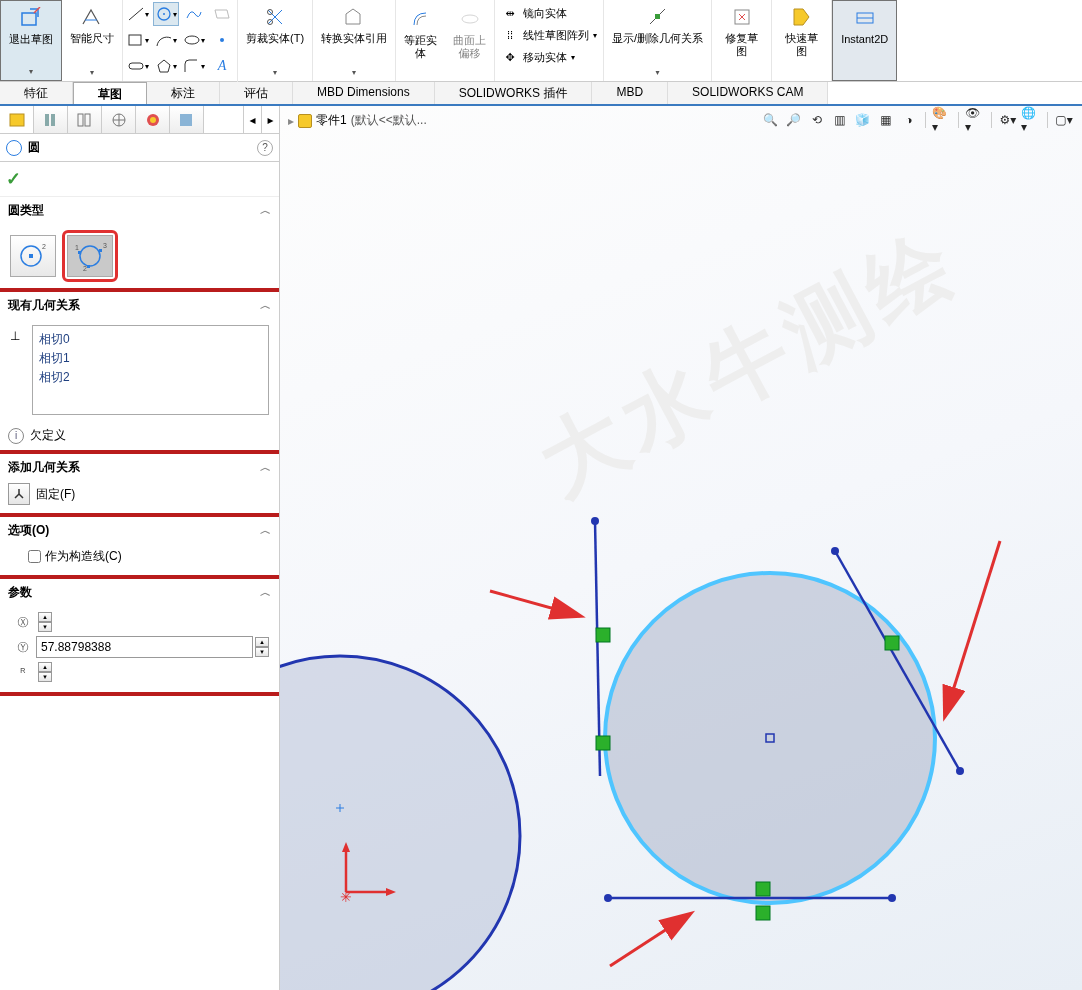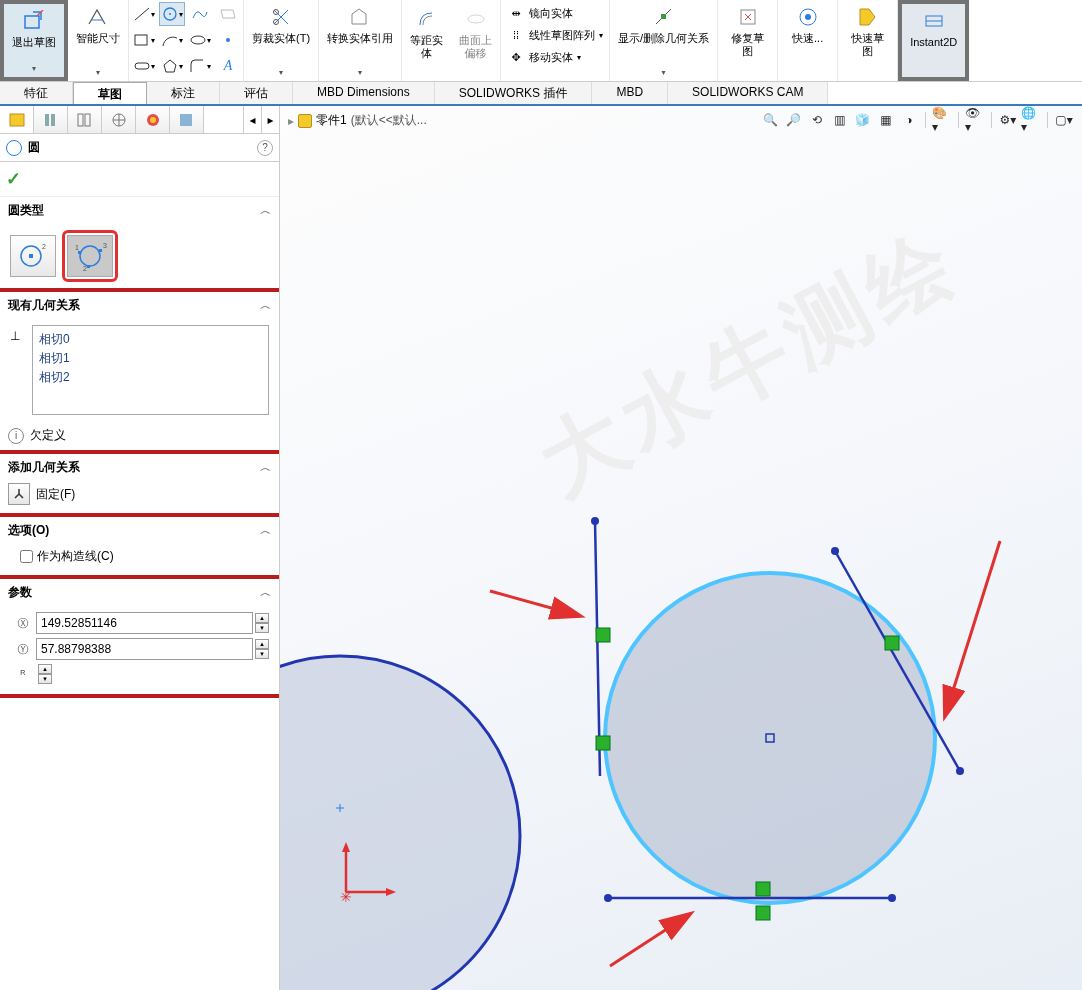--- a/index.html
+++ b/index.html
@@ -1,21 +1,21 @@
 <!DOCTYPE html>
 <html><head>
 <meta charset="utf-8">
 <style>
 * { box-sizing: border-box; margin: 0; padding: 0; font-family: "Microsoft YaHei", Arial, sans-serif; }
 body { width: 1082px; height: 990px; background: #fff; overflow: hidden; font-size: 12px; }
 
 
 .ribbon { display: flex; height: 82px; border-bottom: 1px solid #ccc; background: #fff; }
 .ribbon-btn { display: flex; flex-direction: column; align-items: center; justify-content: flex-start; padding: 4px 8px; border-right: 1px solid #e6e6e6; min-width: 60px; cursor: pointer; position: relative; }
-.ribbon-btn.active { background: #dbe8f0; border: 4px solid #737373; }
+.ribbon-btn.active { background: #dbe8f0; border: 1px solid #737373; }
 .ribbon-btn .icon-slot { height: 26px; display: flex; align-items: center; justify-content: center; margin-bottom: 2px; }
 .ribbon-btn .label { font-size: 11px; text-align: center; line-height: 13px; white-space: pre-line; }
 .ribbon-btn .drop { font-size: 8px; color: #555; margin-top: auto; }
 .ribbon-group { display: flex; flex-direction: column; flex-wrap: wrap; padding: 2px; border-right: 1px solid #e6e6e6; height: 82px; align-content: flex-start; gap: 2px; }
 .mini-btn { width: 26px; height: 24px; display: flex; align-items: center; justify-content: center; cursor: pointer; border: 1px solid transparent; }
 .mini-btn.sel { background: #dbe8f0; border: 1px solid #8ab4d6; }
 .ribbon-item-v { display: flex; align-items: center; padding: 2px 6px; cursor: pointer; font-size: 11px; height: 22px; white-space: nowrap; }
 .ribbon-item-v .micon { width: 18px; height: 16px; margin-right: 4px; display:inline-flex; align-items:center; justify-content:center; }
 .ribbon-col { display: flex; flex-direction: column; border-right: 1px solid #e6e6e6; padding: 2px 0; }
 
@@ -55,21 +55,21 @@
 .info-row .iicon { width:16px;height:16px;border:1px solid #888;border-radius:50%;margin-right:6px;font-size:10px;display:flex;align-items:center;justify-content:center;color:#557; }
 .fixed-row { display:flex; align-items:center; padding: 2px 8px 8px; }
 .fixed-row .fbtn { width:22px;height:22px;border:1px solid #999;background:linear-gradient(#fff,#e5e5e5);margin-right:6px;display:flex;align-items:center;justify-content:center;cursor:pointer; }
 
 .param-row { display: flex; align-items: center; margin-bottom: 4px; }
 .param-row .plabel { width: 26px; font-size: 11px; color: #555; text-align:center; }
 .param-row input { flex: 1; border: 1px solid #999; padding: 3px 4px; font-size: 12px; height: 22px; }
 .param-row .spin { width: 14px; display:flex; flex-direction:column; margin-left:2px;}
 .param-row .spin span { height: 10px; border:1px solid #999; font-size:7px; text-align:center; cursor:pointer; line-height:8px; background:linear-gradient(#fff,#e5e5e5); }
 
-.checkbox-row { display:flex; align-items:center; padding: 4px 8px 10px 20px; font-size:12px; }
+.checkbox-row { display:flex; align-items:center; padding: 4px 8px 10px 28px; font-size:12px; }
 .checkbox-row input { margin-right: 4px; }
 
 
 .canvas-wrap { flex: 1; position: relative; background: linear-gradient(160deg,#fdfdfd 0%,#f5f7fb 50%,#e8eef5 100%); overflow: hidden; }
 .breadcrumb { position: absolute; top: 6px; left: 8px; font-size: 12px; display:flex; align-items:center; gap:4px; }
 .breadcrumb .arrow { color:#888; }
 .breadcrumb .pico { width:14px; height:14px; background:#f6c92b; border:1px solid #b89020; border-radius:2px; }
 
 .view-toolbar { position: absolute; top: 4px; right: 8px; display: flex; gap: 3px; align-items: center; }
 .vt-btn { width: 20px; height: 20px; display:flex; align-items:center; justify-content:center; cursor:pointer; opacity: .85; }
@@ -251,29 +251,20 @@
   </div>
   <div class="ribbon-btn">
     <div class="icon-slot">
         <svg width="22" height="22">
           <rect x="4" y="4" width="14" height="14" fill="none" stroke="#888"></rect>
           <path d="M8 8 L14 14 M14 8 L8 14" stroke="#e05050"></path>
         </svg>
       </div>
     <div class="label">修复草
 图</div>
-  </div>
-  <div class="ribbon-btn">
-    <div class="icon-slot">
-        <svg width="22" height="22">
-          <circle cx="11" cy="11" r="8" fill="none" stroke="#2a7de1"></circle>
-          <circle cx="11" cy="11" r="3" fill="#2a7de1"></circle>
-        </svg>
-      </div>
-    <div class="label">快速...</div>
   </div>
   <div class="ribbon-btn">
     <div class="icon-slot">
         <svg width="22" height="22">
           <polygon points="3,3 12,3 18,11 12,19 3,19" fill="#f6c92b" stroke="#b89020"></polygon>
         </svg>
       </div>
     <div class="label">快速草
 图</div>
   </div>
@@ -433,21 +424,20 @@
     </div>
 
     <div class="panel-section">
       <div class="panel-head">
           <span>参数</span>
           <span class="collapse">︿</span>
         </div>
       <div class="panel-body">
         <div class="param-row">
           <div class="plabel">Ⓧ</div>
-          <input type="text" value="149.52851146" style="">
           <div class="spin">
               <span>▴</span>
               <span>▾</span>
             </div>
         </div>
         <div class="param-row">
           <div class="plabel">Ⓨ</div>
           <input type="text" value="57.88798388" style="">
           <div class="spin">
               <span>▴</span>

